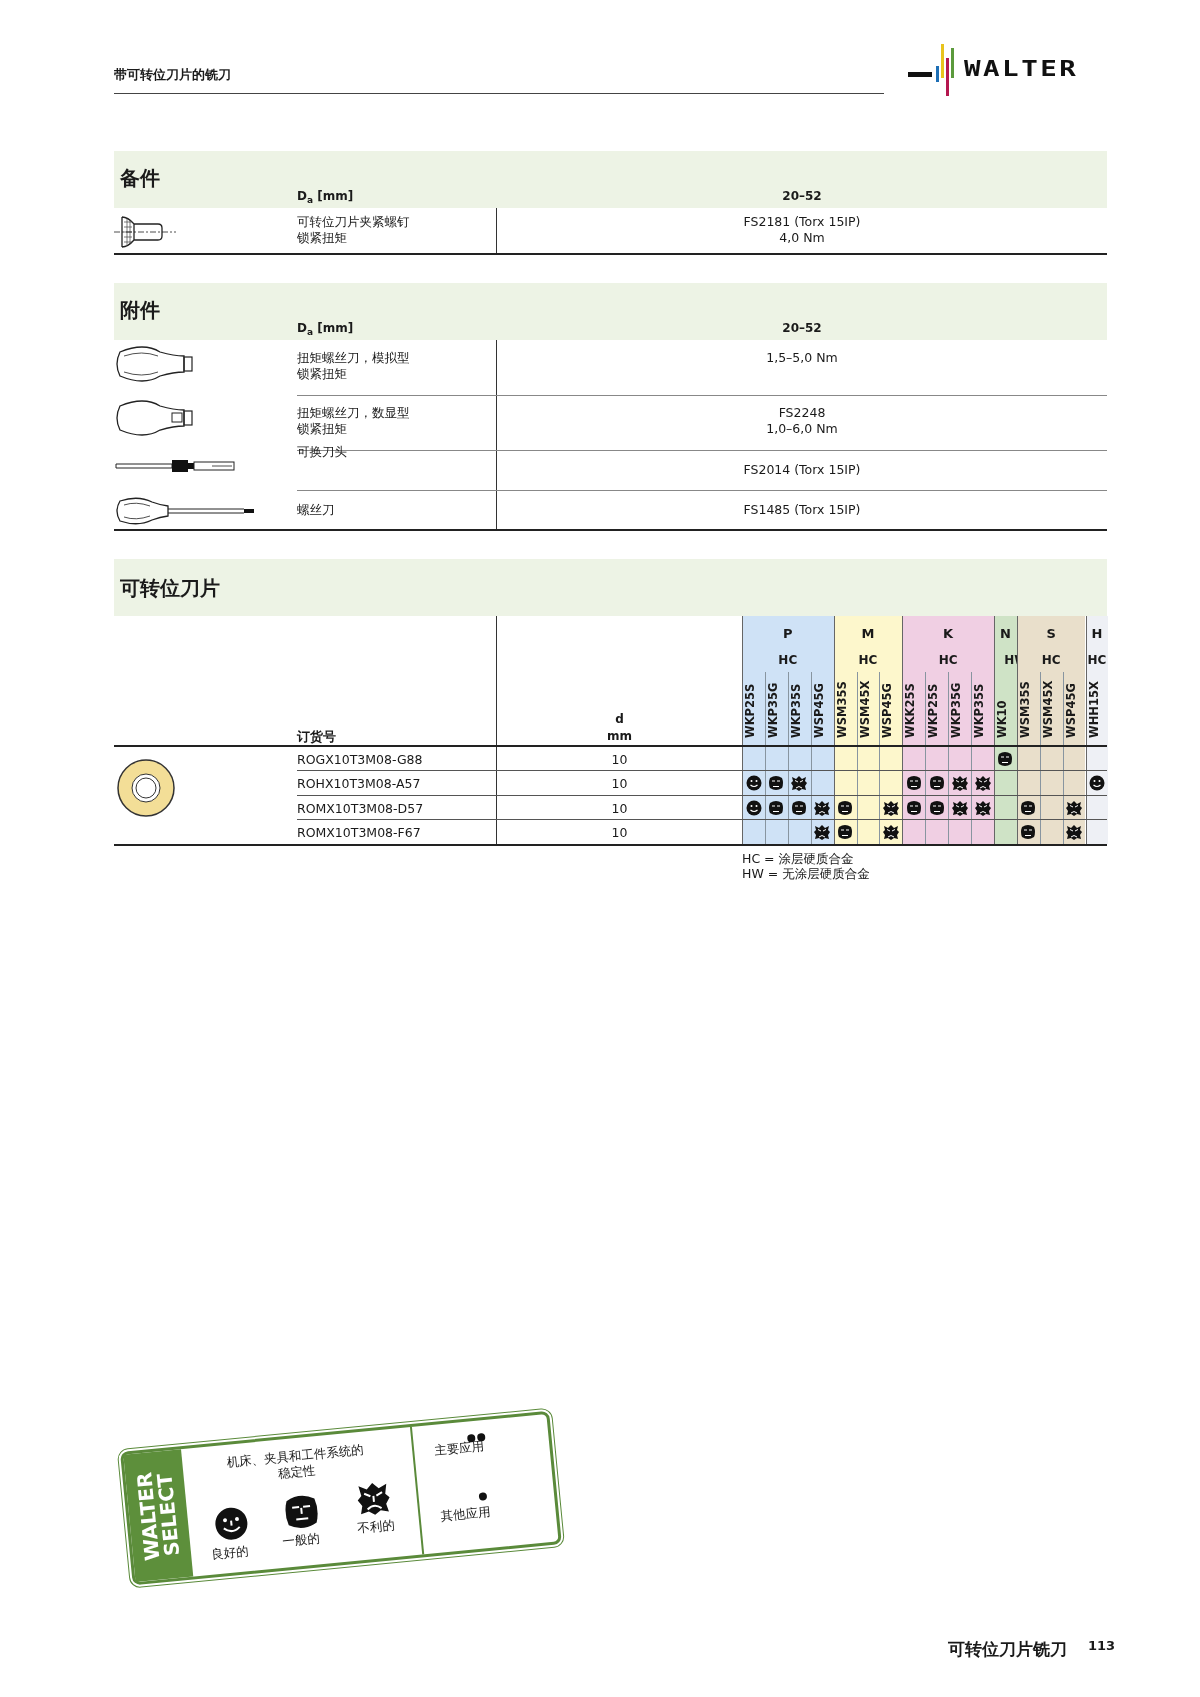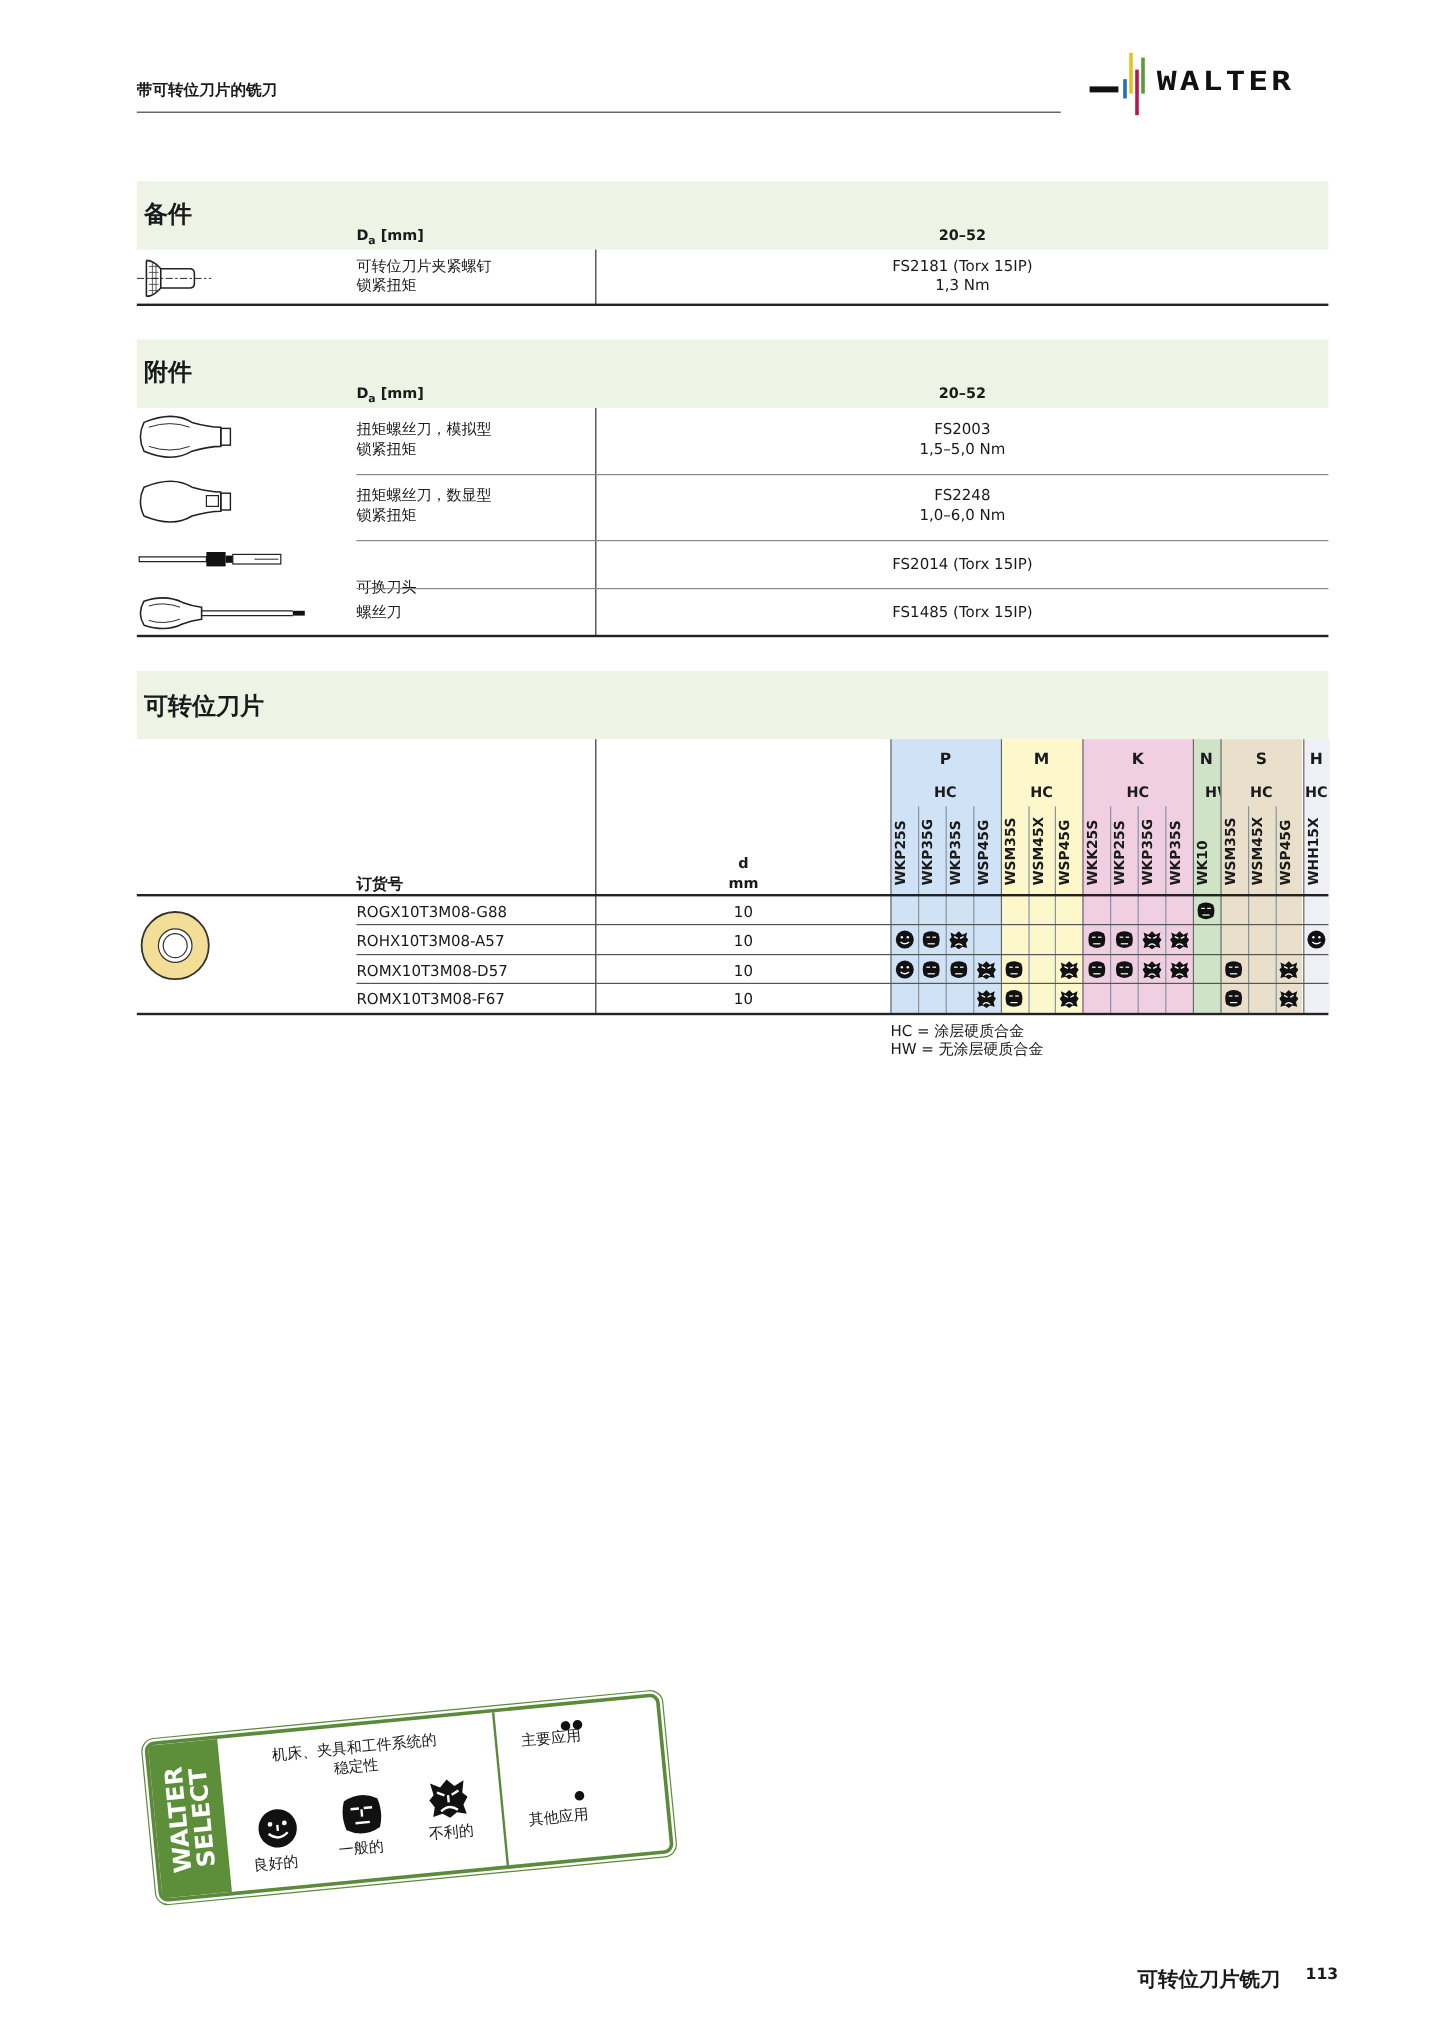--- a/index.html
+++ b/index.html
@@ -57,42 +57,41 @@
   <path d="M8 3 L8 33 M8 3 Q14 3 20 10 L20 26 Q14 33 8 33 M20 10 L44 10 Q48 10 48 14 L48 22 Q48 26 44 26 L20 26" fill="none" stroke="#222" stroke-width="1.3"></path>
   <path d="M10 8 L18 8 M10 13 L18 13 M10 18 L18 18 M10 23 L18 23 M10 28 L18 28 M13 5 L13 31 M16 6 L16 30" stroke="#444" stroke-width="0.7"></path>
   <path d="M0 18 L62 18" stroke="#222" stroke-width="0.8" stroke-dasharray="6 2 2 2"></path>
 </svg>
 <div class="txt" style="left:297px;top:214px;">
   <div>可转位刀片夹紧螺钉</div>
     <div>锁紧扭矩</div>
 </div>
 <div class="txt ctr" style="left:497px;width:610px;top:214px;">
   <div>FS2181 (Torx 15IP)</div>
-    <div>1,3 Nm</div>
+    <div>4,0 Nm</div>
 </div>
 <div class="row-line thick" style="left:114px;top:253px;width:993px;"></div>
 
 <div class="band" style="top:283px;height:57px;">
   <div class="band-title" style="top:14px;">附件</div>
   <div class="colhdr" style="left:183px;top:38px;"><span>D</span><sub>a</sub> <span>[mm]</span></div>
   <div class="colhdr ctr" style="left:383px;width:610px;top:38px;">20–52</div>
 </div>
 <div class="vline" style="left:496px;top:340px;height:190px;"></div>
 
 <svg class="abs" style="left:114px;top:344px;" width="90" height="40">
   <path d="M6 8 Q30 -2 46 8 Q60 12 70 12 L70 28 Q60 28 46 32 Q30 42 6 32 Q0 20 6 8 Z" fill="none" stroke="#222" stroke-width="1.3"></path>
   <path d="M10 12 Q28 6 44 12 M10 28 Q28 34 44 28" fill="none" stroke="#222" stroke-width="0.8"></path>
   <rect x="70" y="13" width="8" height="14" fill="none" stroke="#222" stroke-width="1.2"></rect>
 </svg>
 <div class="txt" style="left:297px;top:350px;">
     <div>扭矩螺丝刀，模拟型</div>
     <div>锁紧扭矩</div>
   </div>
 <div class="txt ctr" style="left:497px;width:610px;top:350px;">
-    <div>FS2003</div>
     <div>1,5–5,0 Nm</div>
   </div>
 <div class="row-line" style="left:297px;top:395px;width:810px;"></div>
 
 <svg class="abs" style="left:114px;top:398px;" width="90" height="40">
   <path d="M6 8 Q30 -2 46 8 Q60 12 70 12 L70 28 Q60 28 46 32 Q30 42 6 32 Q0 20 6 8 Z" fill="none" stroke="#222" stroke-width="1.3"></path>
   <rect x="58" y="15" width="10" height="9" fill="none" stroke="#222" stroke-width="1"></rect>
   <rect x="70" y="13" width="8" height="14" fill="none" stroke="#222" stroke-width="1.2"></rect>
 </svg>
 <div class="txt" style="left:297px;top:405px;">
@@ -105,21 +104,21 @@
   </div>
 <div class="row-line" style="left:297px;top:450px;width:810px;"></div>
 
 <svg class="abs" style="left:114px;top:456px;" width="132" height="20">
   <path d="M2 8 L58 8 L58 12 L2 12 Z" fill="none" stroke="#222" stroke-width="1"></path>
   <rect x="58" y="4" width="16" height="12" fill="#111"></rect>
   <rect x="74" y="7" width="6" height="6" fill="#111"></rect>
   <rect x="80" y="6" width="40" height="8" fill="none" stroke="#222" stroke-width="1"></rect>
   <path d="M98 10 L118 10" stroke="#222" stroke-width="0.8"></path>
 </svg>
-<div class="txt" style="left:297px;top:481px;">可换刀头</div>
+<div class="txt" style="left:297px;top:444px;">可换刀头</div>
 <div class="txt ctr" style="left:497px;width:610px;top:462px;">FS2014 (Torx 15IP)</div>
 <div class="row-line" style="left:297px;top:490px;width:810px;"></div>
 
 <svg class="abs" style="left:114px;top:496px;" width="150" height="30">
   <path d="M6 5 Q24 -1 38 6 Q46 9 54 10 L54 20 Q46 21 38 24 Q24 31 6 25 Q0 15 6 5 Z" fill="none" stroke="#222" stroke-width="1.3"></path>
   <path d="M10 9 Q22 5 36 10 M10 21 Q22 25 36 20" fill="none" stroke="#222" stroke-width="0.8"></path>
   <path d="M54 13 L130 13 M54 17 L130 17" stroke="#222" stroke-width="1"></path>
   <rect x="130" y="13" width="10" height="4" fill="#111"></rect>
 </svg>
 <div class="txt" style="left:297px;top:502px;">螺丝刀</div>

